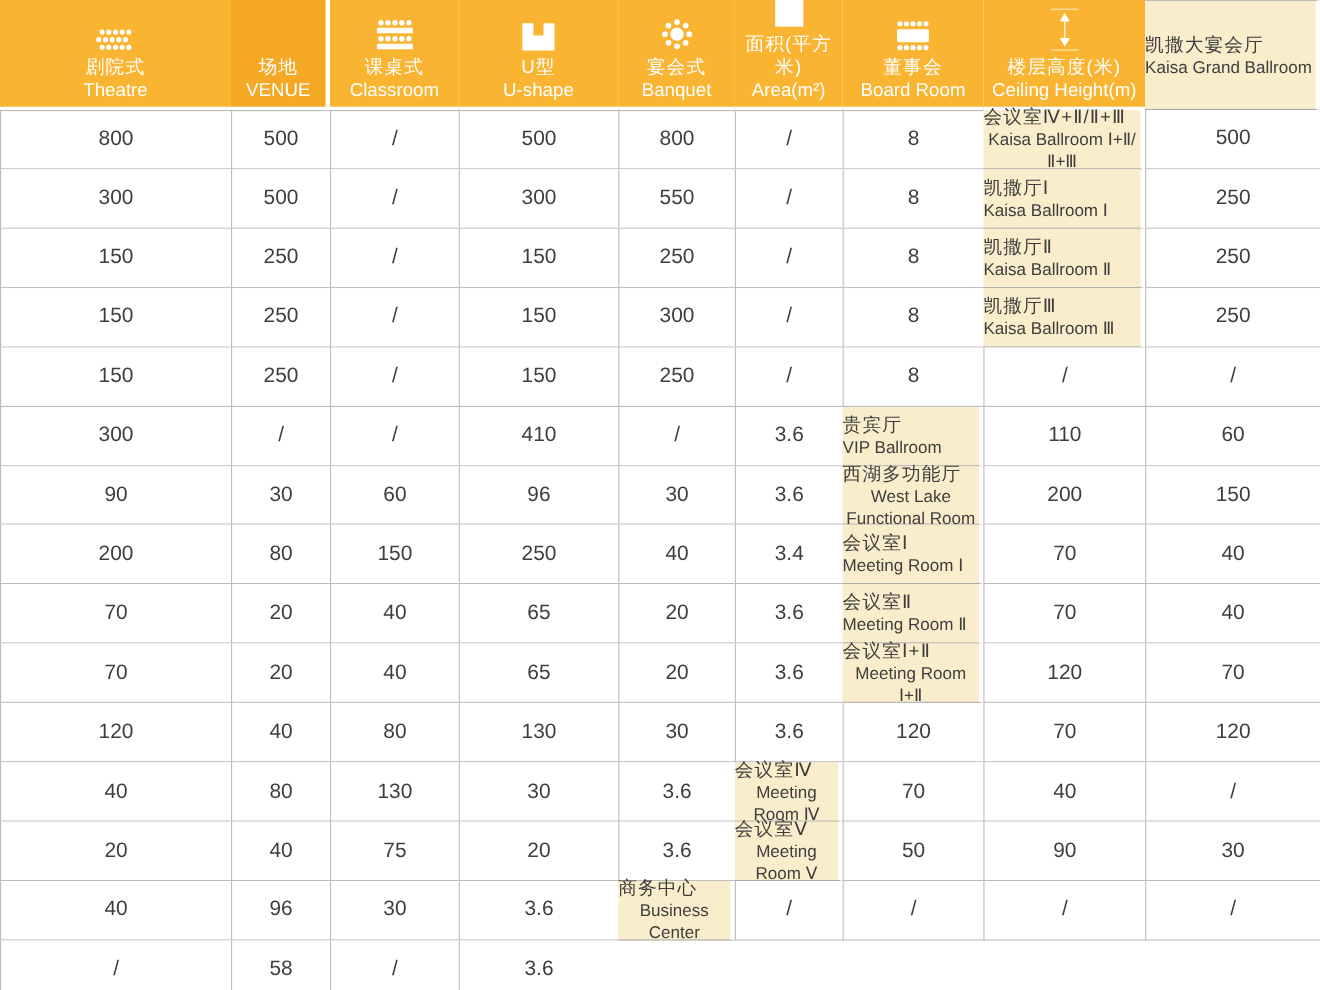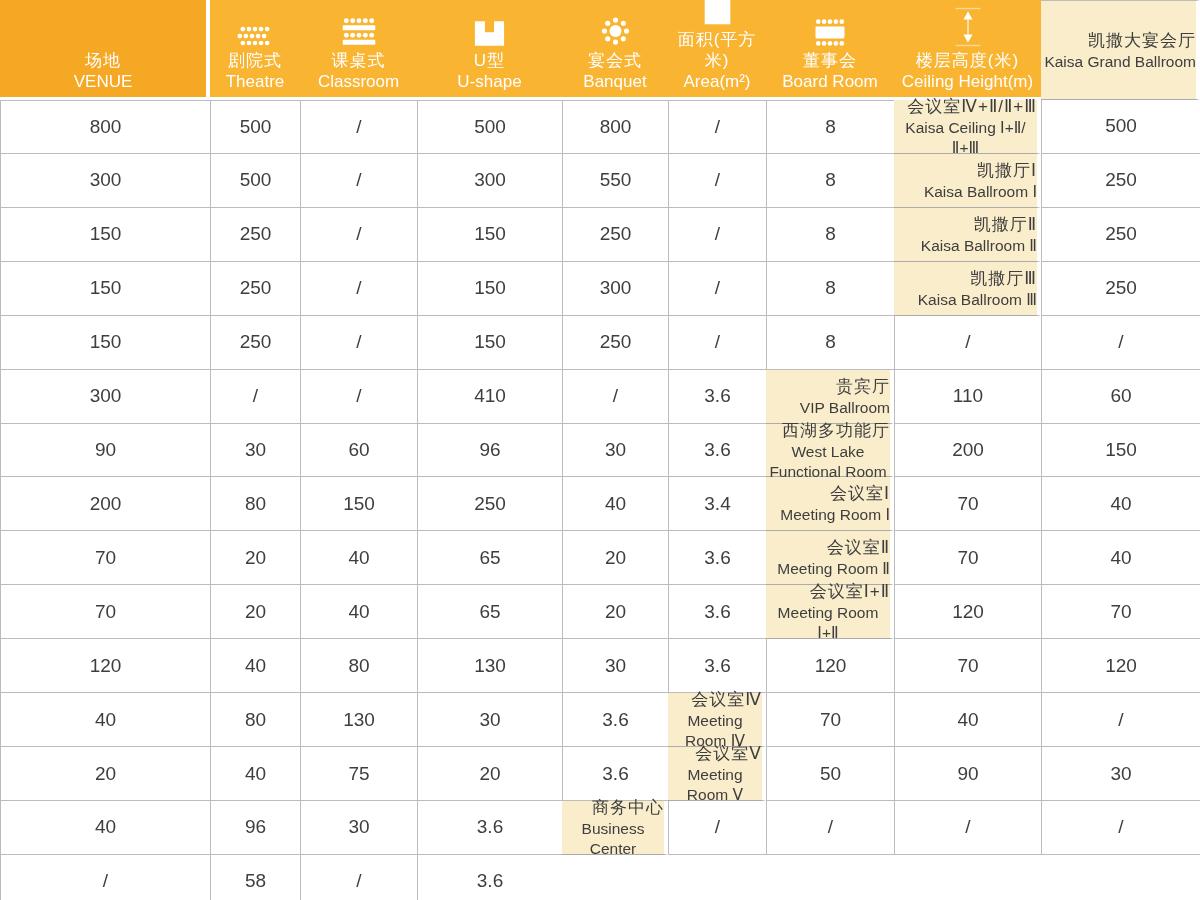--- a/index.html
+++ b/index.html
@@ -28,21 +28,21 @@
   }
   .icon-box{height:52px;display:flex;align-items:flex-end;justify-content:center;margin-bottom:3px;}
   .h-zh{font-size:17px;line-height:21px;letter-spacing:1px;}
   .h-en{font-size:17px;line-height:21px;}
   
   .vcell{
     background:var(--venue-cell-cream,#FAEDCB);
     border-right:4px solid #fff;
     border-bottom:1px solid var(--venue-line,#ABABAB);
     box-sizing:border-box;
-    display:flex;flex-direction:column;align-items:flex-end;justify-content:center;
+    display:flex;flex-direction:column;align-items:flex-start;justify-content:center;
     text-align:center;color:var(--text-dark,#3E3E3E);
   }
   .v-zh{font-size:17px;line-height:23px;letter-spacing:1px;}
   .v-en{font-size:15.5px;line-height:20px;}
   
   .cell{
     background:#fff;
     border-left:1px solid var(--grid-line,#BCBCBC);
     border-bottom:1px solid var(--grid-line,#BCBCBC);
     box-sizing:border-box;
@@ -50,26 +50,21 @@
     font-size:19px;color:var(--text-dark,#3E3E3E);
   }
   .cell.first,.vcell.first{border-top:1px solid var(--grid-line,#BCBCBC);}
   svg{display:block;fill:#fff;}
 </style>
 </head>
 <body>
 
 <div class="screen">
   <div id="grid">
-    <div class="hcell venue-h">
-      <div class="h-zh">场地</div>
-      <div class="h-en">VENUE</div>
-    </div>
-
-  <div class="hcell">
+    <div class="hcell">
     <div class="icon-box">
           <svg width="40" height="21" viewBox="0 0 46 24">
     <circle cx="9" cy="3.5" r="2.7"></circle>
             <circle cx="16" cy="3.5" r="2.7"></circle>
             <circle cx="23" cy="3.5" r="2.7"></circle>
             <circle cx="30" cy="3.5" r="2.7"></circle>
             <circle cx="37" cy="3.5" r="2.7"></circle>
     <circle cx="5.5" cy="11.5" r="2.7"></circle>
             <circle cx="12.5" cy="11.5" r="2.7"></circle>
             <circle cx="19.5" cy="11.5" r="2.7"></circle>
@@ -78,20 +73,25 @@
     <circle cx="9" cy="19.5" r="2.7"></circle>
             <circle cx="16" cy="19.5" r="2.7"></circle>
             <circle cx="23" cy="19.5" r="2.7"></circle>
             <circle cx="30" cy="19.5" r="2.7"></circle>
             <circle cx="37" cy="19.5" r="2.7"></circle>
   </svg>
         </div>
     <div class="h-zh">剧院式</div>
     <div class="h-en">Theatre</div>
   </div>
+
+  <div class="hcell venue-h">
+      <div class="h-zh">场地</div>
+      <div class="h-en">VENUE</div>
+    </div>
       <div class="hcell">
     <div class="icon-box">
           <svg width="40" height="29" viewBox="0 0 44 32">
     <circle cx="8" cy="3" r="2.7"></circle>
             <circle cx="15" cy="3" r="2.7"></circle>
             <circle cx="22" cy="3" r="2.7"></circle>
             <circle cx="29" cy="3" r="2.7"></circle>
             <circle cx="36" cy="3" r="2.7"></circle>
     <rect x="4" y="8" width="36" height="5.5" rx="1"></rect>
     <circle cx="8" cy="19" r="2.7"></circle>
@@ -193,21 +193,21 @@
       </div>
   <div class="cell first">
         <span>/</span>
       </div>
   <div class="cell first">
         <span>8</span>
       </div>
 
   <div class="vcell">
     <div class="v-zh">会议室Ⅳ+Ⅱ/Ⅱ+Ⅲ</div>
-    <div class="v-en">Kaisa Ceiling Ⅰ+Ⅱ/Ⅱ+Ⅲ</div>
+    <div class="v-en">Kaisa Ballroom Ⅰ+Ⅱ/Ⅱ+Ⅲ</div>
   </div>
   <div class="cell">
         <span>500</span>
       </div>
   <div class="cell">
         <span>300</span>
       </div>
   <div class="cell">
         <span>500</span>
       </div>

